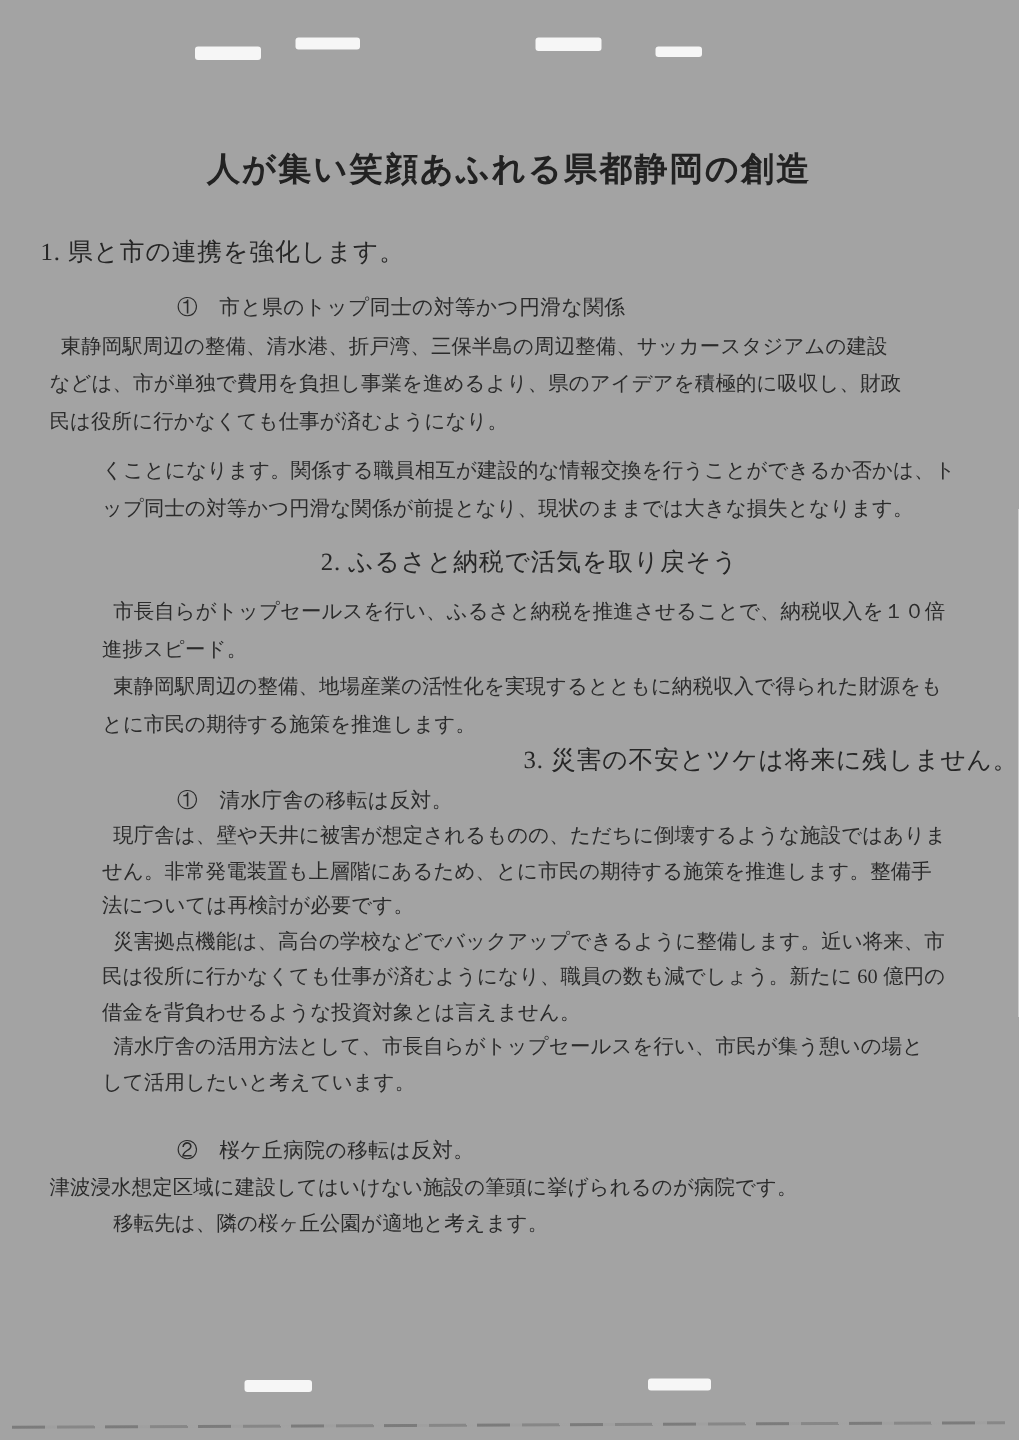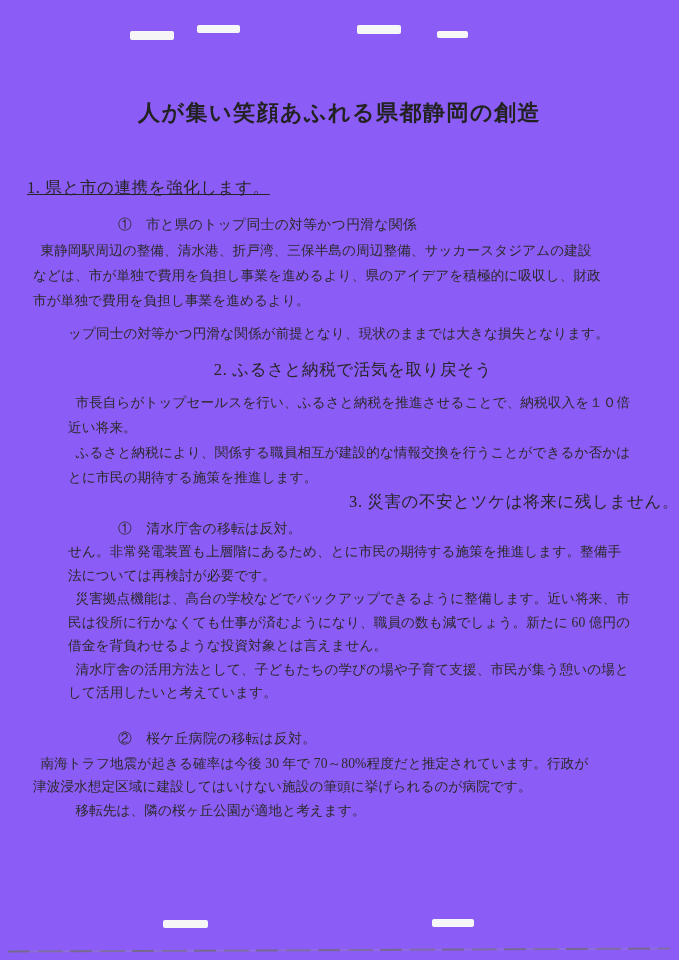--- a/index.html
+++ b/index.html
@@ -1,19 +1,19 @@
 <!DOCTYPE html>
 <html lang="ja"><head>
 <meta charset="utf-8">
 <style>
   html,body{margin:0;padding:0;background:#e9e9e9;}
   .page{
     position:relative;
     width:679px;height:960px;
-    background:#8b5cf6;
+    background:#a3a3a3;
     margin:0 auto;
     overflow:hidden;
     font-family:"Liberation Serif","DejaVu Serif",serif;
     color:#2b2b2b;
   }
   .title{
     margin:98px 0 0 0;
     font-size:22px;
     font-weight:600;
     letter-spacing:1.5px;
@@ -22,21 +22,21 @@
     color:#222;
   }
   .h2{
     margin:0 0 0 27px;
     font-size:16.5px;
     font-weight:500;
     letter-spacing:0.6px;
     line-height:24px;
     color:#262626;
   }
-  .h2.mt1{margin-top:48px;text-decoration:underline;}
+  .h2.mt1{margin-top:28px;}
   .h2.mt2{margin-top:12px;text-align:center;}
   .h2.mt3{margin-top:0px;text-align:right;}
   .sub{
     margin-left:118px;
     font-size:13.8px;
     letter-spacing:0.3px;
     line-height:22px;
     color:#2b2b2b;
   }
   .sub.s1{margin-top:14px;}
@@ -89,54 +89,55 @@
   <div class="streak st5"></div>
   <div class="streak st6"></div>
 
   <h1 class="title">人が集い笑顔あふれる県都静岡の創造</h1>
 
   <h2 class="h2 mt1">1. 県と市の連携を強化します。</h2>
   <div class="sub s1">①　市と県のトップ同士の対等かつ円滑な関係</div>
   <p class="para mt2">
     <span class="l ind">東静岡駅周辺の整備、清水港、折戸湾、三保半島の周辺整備、サッカースタジアムの建設</span>
     <span class="l">などは、市が単独で費用を負担し事業を進めるより、県のアイデアを積極的に吸収し、財政</span>
-    <span class="l">市が単独で費用を負担し事業を進めるより。</span>
+    <span class="l">民は役所に行かなくても仕事が済むようになり。</span>
   </p>
   <p class="para mt8">
+    <span class="l">くことになります。関係する職員相互が建設的な情報交換を行うことができるか否かは、ト</span>
     <span class="l">ップ同士の対等かつ円滑な関係が前提となり、現状のままでは大きな損失となります。</span>
   </p>
 
   <h2 class="h2 mt2">2. ふるさと納税で活気を取り戻そう</h2>
   <p class="para mt8">
     <span class="l ind">市長自らがトップセールスを行い、ふるさと納税を推進させることで、納税収入を１０倍</span>
-    <span class="l">近い将来。</span>
+    <span class="l">進捗スピード。</span>
   </p>
   <p class="para mt0">
-    <span class="l ind">ふるさと納税により、関係する職員相互が建設的な情報交換を行うことができるか否かは</span>
+    <span class="l ind">東静岡駅周辺の整備、地場産業の活性化を実現するとともに納税収入で得られた財源をも</span>
     <span class="l">とに市民の期待する施策を推進します。</span>
   </p>
 
   <h2 class="h2 mt3">3. 災害の不安とツケは将来に残しません。</h2>
   <div class="sub s2">①　清水庁舎の移転は反対。</div>
   <p class="para tight mt0">
+    <span class="l ind">現庁舎は、壁や天井に被害が想定されるものの、ただちに倒壊するような施設ではありま</span>
     <span class="l">せん。非常発電装置も上層階にあるため、とに市民の期待する施策を推進します。整備手</span>
     <span class="l">法については再検討が必要です。</span>
   </p>
   <p class="para tight mt0">
     <span class="l ind">災害拠点機能は、高台の学校などでバックアップできるように整備します。近い将来、市</span>
     <span class="l">民は役所に行かなくても仕事が済むようになり、職員の数も減でしょう。新たに 60 億円の</span>
     <span class="l">借金を背負わせるような投資対象とは言えません。</span>
   </p>
   <p class="para tight mt0">
-    <span class="l ind">清水庁舎の活用方法として、子どもたちの学びの場や子育て支援、市民が集う憩いの場と</span>
+    <span class="l ind">清水庁舎の活用方法として、市長自らがトップセールスを行い、市民が集う憩いの場と</span>
     <span class="l">して活用したいと考えています。</span>
   </p>
   <div class="sub s3">②　桜ケ丘病院の移転は反対。</div>
   <p class="para tight mt2">
-    <span class="l ind">南海トラフ地震が起きる確率は今後 30 年で 70～80%程度だと推定されています。行政が</span>
     <span class="l">津波浸水想定区域に建設してはいけない施設の筆頭に挙げられるのが病院です。</span>
   </p>
   <p class="para tight mt0">
     <span class="l ind">移転先は、隣の桜ヶ丘公園が適地と考えます。</span>
   </p>
 
   <div class="scanline"></div>
 </div>
 
 </body></html>

